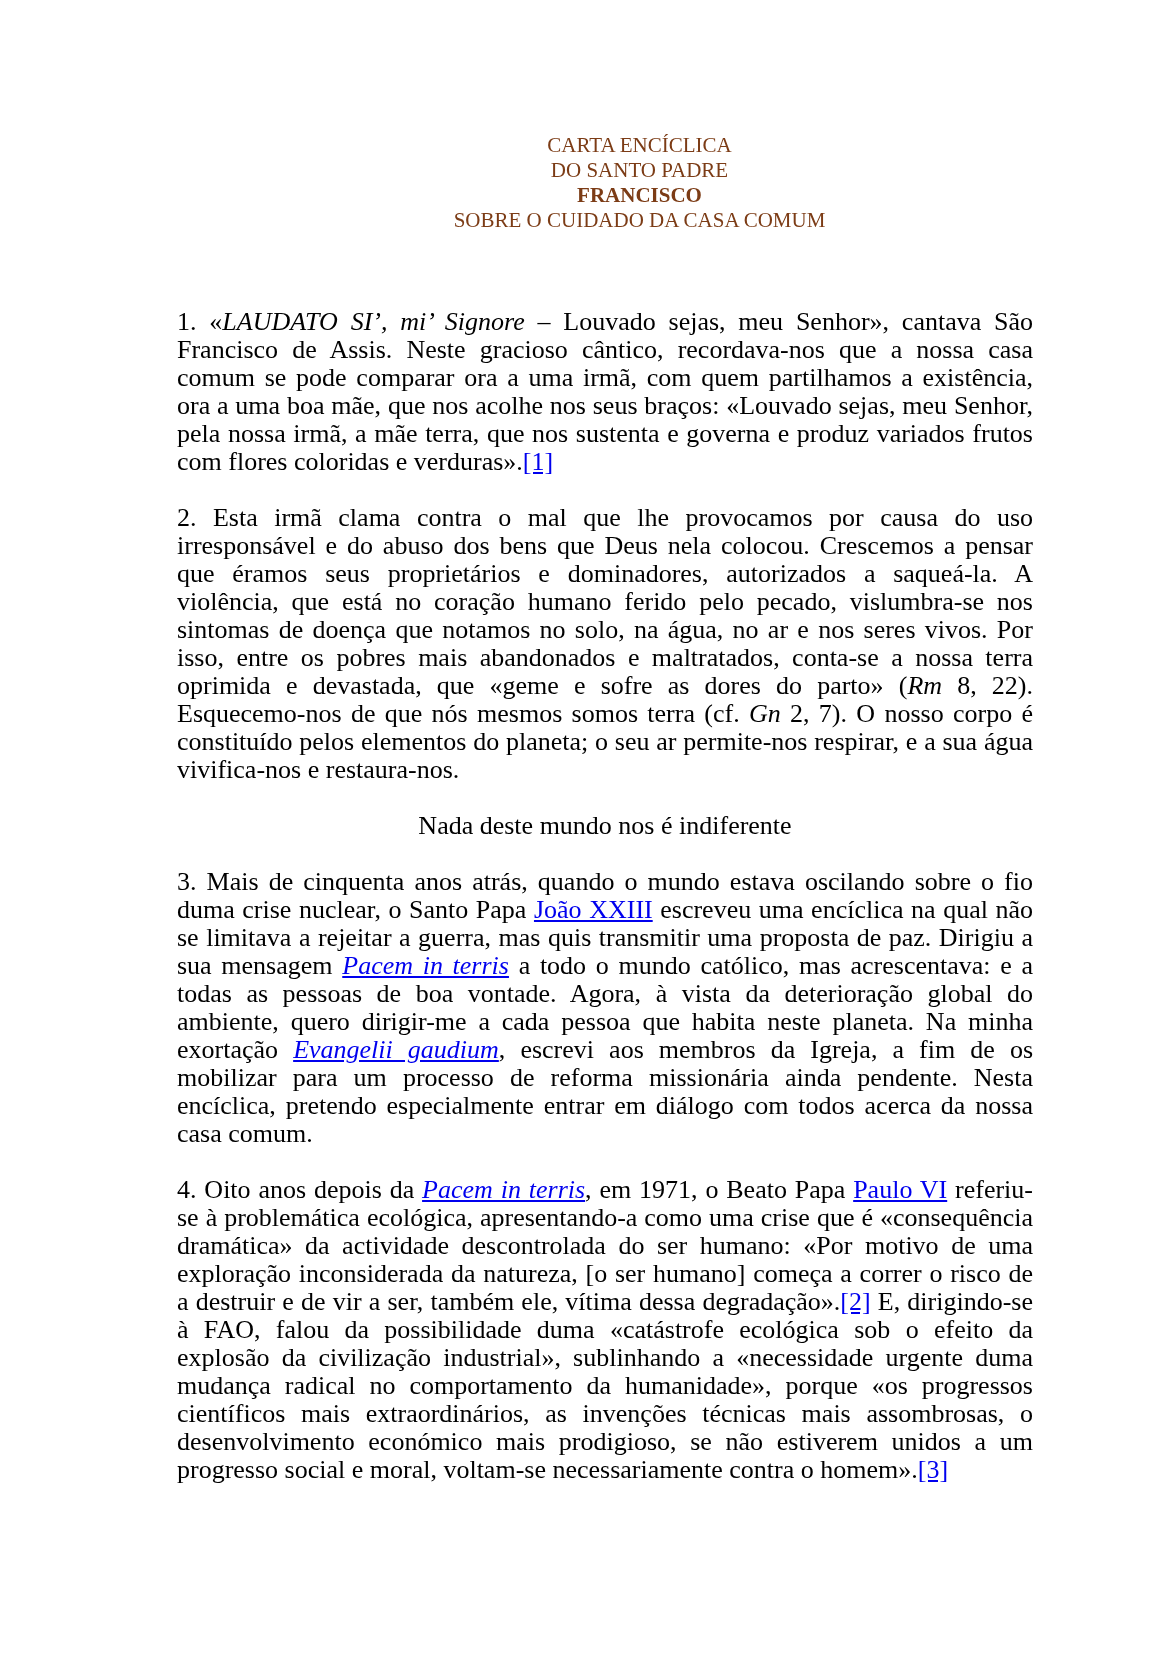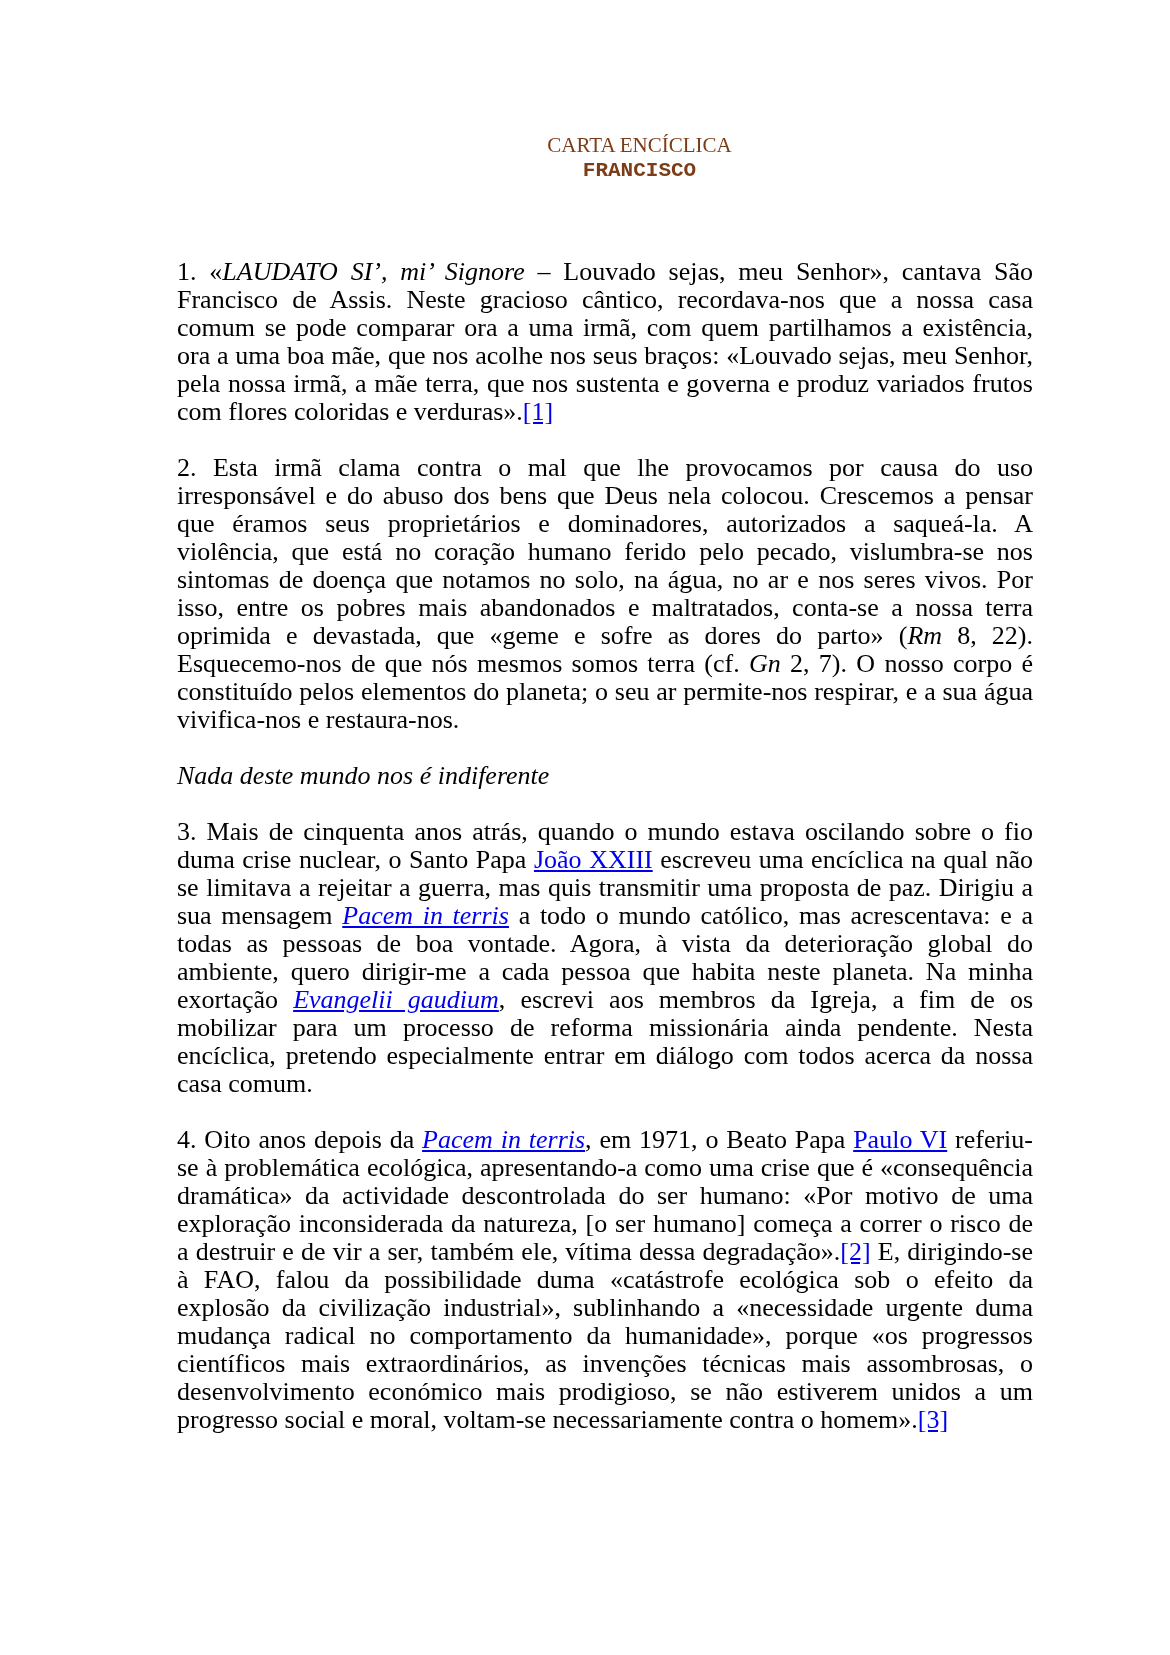--- a/index.html
+++ b/index.html
@@ -27,48 +27,49 @@
   }
   .title-block {
     text-align: center;
     color: var(--title-color);
     font-size: 21px;
     line-height: 25px;
     margin: 0 0 75px 0;
   }
   .title-line { white-space: nowrap; }
   .t-bold-italic { font-weight: bold; font-style: italic; }
-  .t-bold { font-weight: bold; font-family: Liberation Mono, monospace; }
+  .t-bold { font-weight: bold; }
   .document-body { width: 856px; }
   .para {
     font-size: 26px;
     line-height: 28px;
     text-align: justify;
     text-justify: inter-word;
     hyphens: none;
     margin: 0 0 28px 0;
   }
   .para.heading-italic {
-    font-style: italic;
-    text-align: left;
+    text-align: center;
   }
   .seg-italic { font-style: italic; }
   a.seg-link {
     color: var(--link-color);
     text-decoration: underline;
     cursor: pointer;
   }
 </style>
 </head>
 <body>
 
 <div class="page">
   <header class="title-block">
     <div class="title-line">CARTA ENCÍCLICA</div>
+    <div class="title-line">DO SANTO PADRE</div>
     <div class="title-line t-bold">FRANCISCO</div>
+    <div class="title-line">SOBRE O CUIDADO DA CASA COMUM</div>
   </header>
 
   <main class="document-body">
       <p class="para"><span>1. «</span><span class="seg-italic">LAUDATO SI’, mi’ Signore</span><span> – Louvado sejas, meu Senhor», cantava São Francisco de Assis. Neste gracioso cântico, recordava-nos que a nossa casa comum se pode comparar ora a uma irmã, com quem partilhamos a existência, ora a uma boa mãe, que nos acolhe nos seus braços: «Louvado sejas, meu Senhor, pela nossa irmã, a mãe terra, que nos sustenta e governa e produz variados frutos com flores coloridas e verduras».</span><a class="seg-link" href="#">[1]</a></p>
       <p class="para"><span>2. Esta irmã clama contra o mal que lhe provocamos por causa do uso irresponsável e do abuso dos bens que Deus nela colocou. Crescemos a pensar que éramos seus proprietários e dominadores, autorizados a saqueá-la. A violência, que está no coração humano ferido pelo pecado, vislumbra-se nos sintomas de doença que notamos no solo, na água, no ar e nos seres vivos. Por isso, entre os pobres mais abandonados e maltratados, conta-se a nossa terra oprimida e devastada, que «geme e sofre as dores do parto» (</span><span class="seg-italic">Rm</span><span> 8, 22). Esquecemo-nos de que nós mesmos somos terra (cf. </span><span class="seg-italic">Gn</span><span> 2, 7). O nosso corpo é constituído pelos elementos do planeta; o seu ar permite-nos respirar, e a sua água vivifica-nos e restaura-nos.</span></p>
       <p class="para heading-italic"><span>Nada deste mundo nos é indiferente</span></p>
       <p class="para"><span>3. Mais de cinquenta anos atrás, quando o mundo estava oscilando sobre o fio duma crise nuclear, o Santo Papa </span><a class="seg-link" href="#">João XXIII</a><span> escreveu uma encíclica na qual não se limitava a rejeitar a guerra, mas quis transmitir uma proposta de paz. Dirigiu a sua mensagem </span><a class="seg-link seg-italic" href="#">Pacem in terris</a><span> a todo o mundo católico, mas acrescentava: e a todas as pessoas de boa vontade. Agora, à vista da deterioração global do ambiente, quero dirigir-me a cada pessoa que habita neste planeta. Na minha exortação </span><a class="seg-link seg-italic" href="#">Evangelii gaudium</a><span>, escrevi aos membros da Igreja, a fim de os mobilizar para um processo de reforma missionária ainda pendente. Nesta encíclica, pretendo especialmente entrar em diálogo com todos acerca da nossa casa comum.</span></p>
       <p class="para"><span>4. Oito anos depois da </span><a class="seg-link seg-italic" href="#">Pacem in terris</a><span>, em 1971, o Beato Papa </span><a class="seg-link" href="#">Paulo VI</a><span> referiu-se à problemática ecológica, apresentando-a como uma crise que é «consequência dramática» da actividade descontrolada do ser humano: «Por motivo de uma exploração inconsiderada da natureza, [o ser humano] começa a correr o risco de a destruir e de vir a ser, também ele, vítima dessa degradação».</span><a class="seg-link" href="#">[2]</a><span> E, dirigindo-se à FAO, falou da possibilidade duma «catástrofe ecológica sob o efeito da explosão da civilização industrial», sublinhando a «necessidade urgente duma mudança radical no comportamento da humanidade», porque «os progressos científicos mais extraordinários, as invenções técnicas mais assombrosas, o desenvolvimento económico mais prodigioso, se não estiverem unidos a um progresso social e moral, voltam-se necessariamente contra o homem».</span><a class="seg-link" href="#">[3]</a></p>
     </main>
 </div>

